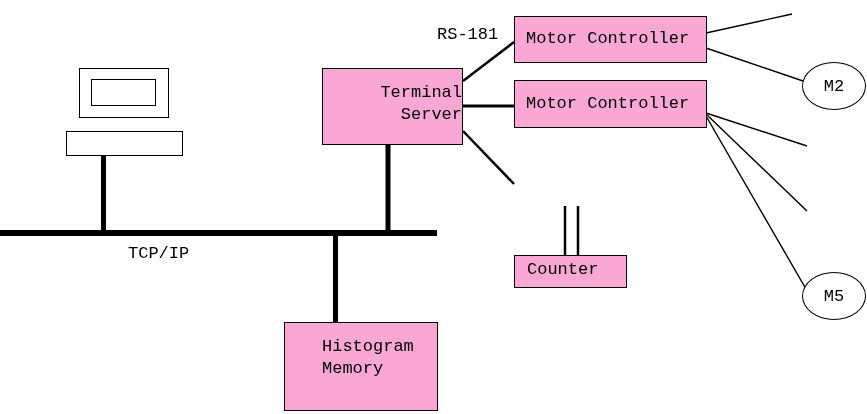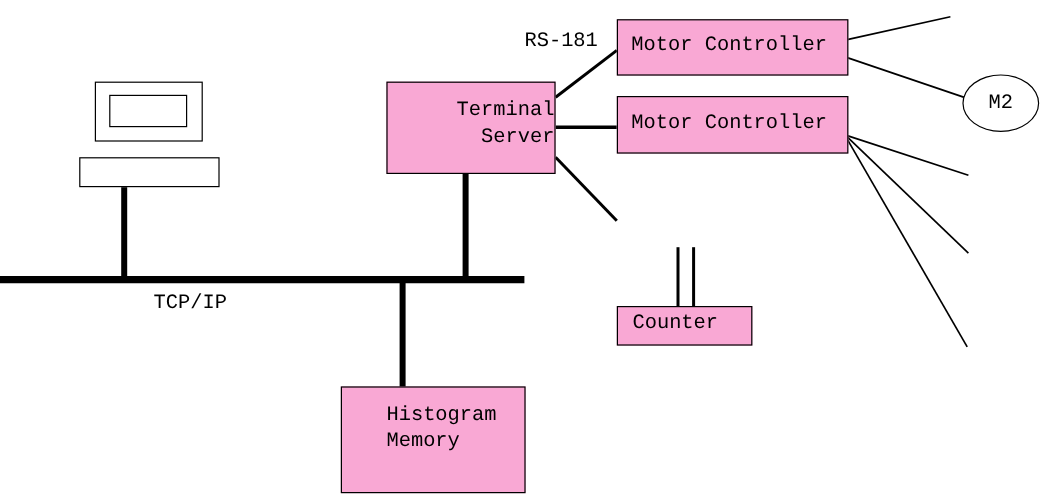--- a/index.html
+++ b/index.html
@@ -117,14 +117,17 @@
 Server</div>
   <div class="box mc1">Motor Controller</div>
   <div class="box mc2">Motor Controller</div>
   <div class="box counter">Counter</div>
   <div class="box hist">Histogram
 Memory</div>
 
   <div class="motor m2">
     <span>M2</span>
   </div>
+  <div class="motor m5">
+    <span>M5</span>
+  </div>
 
 </div>
 
 </body></html>

